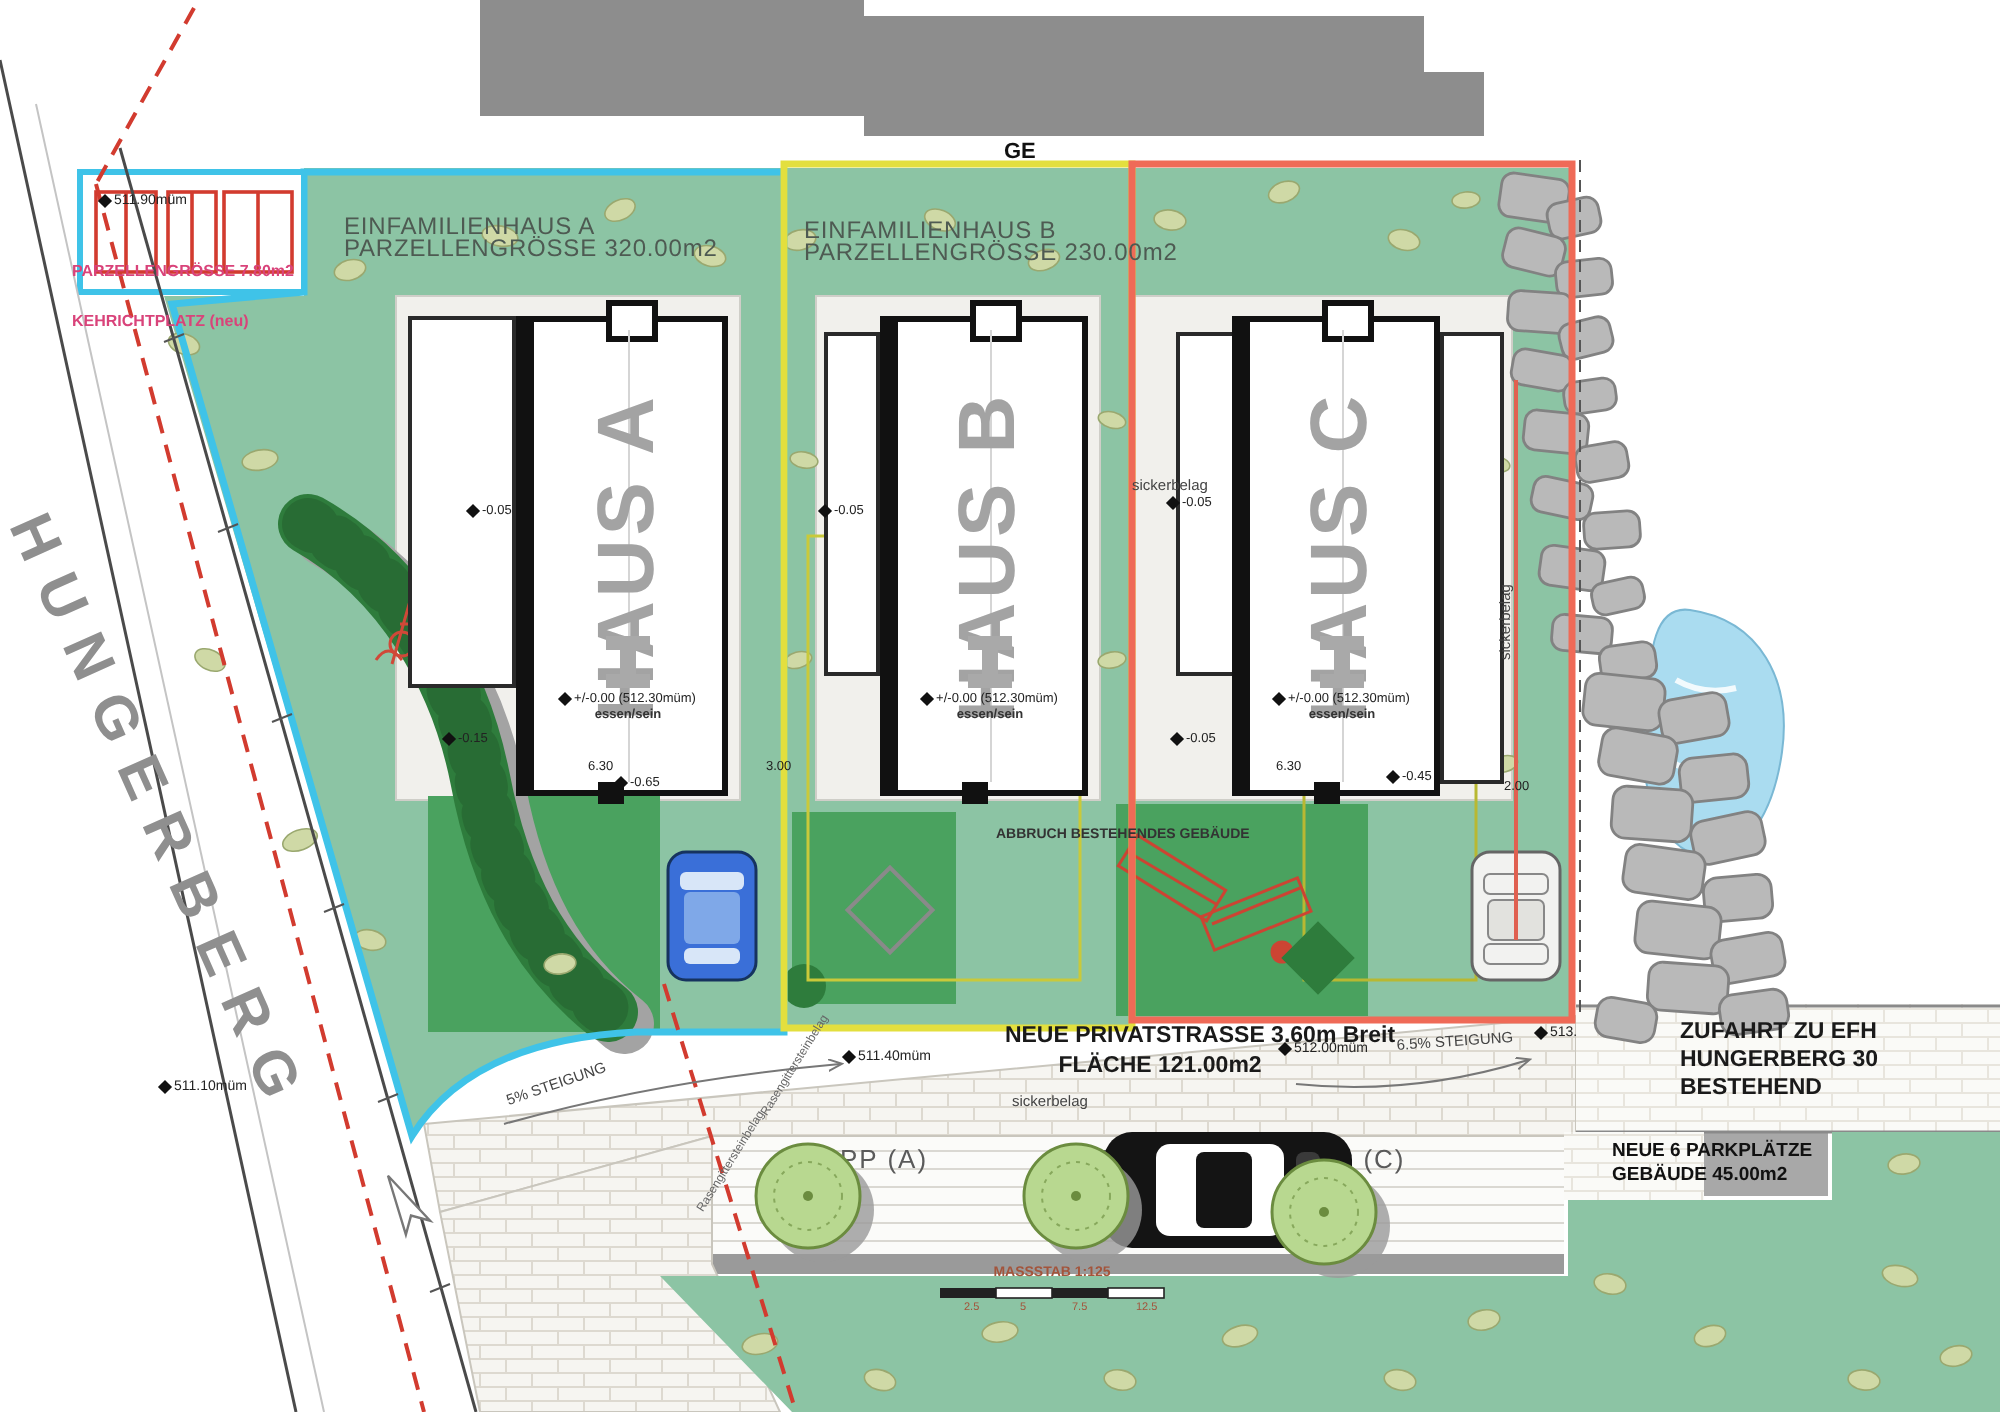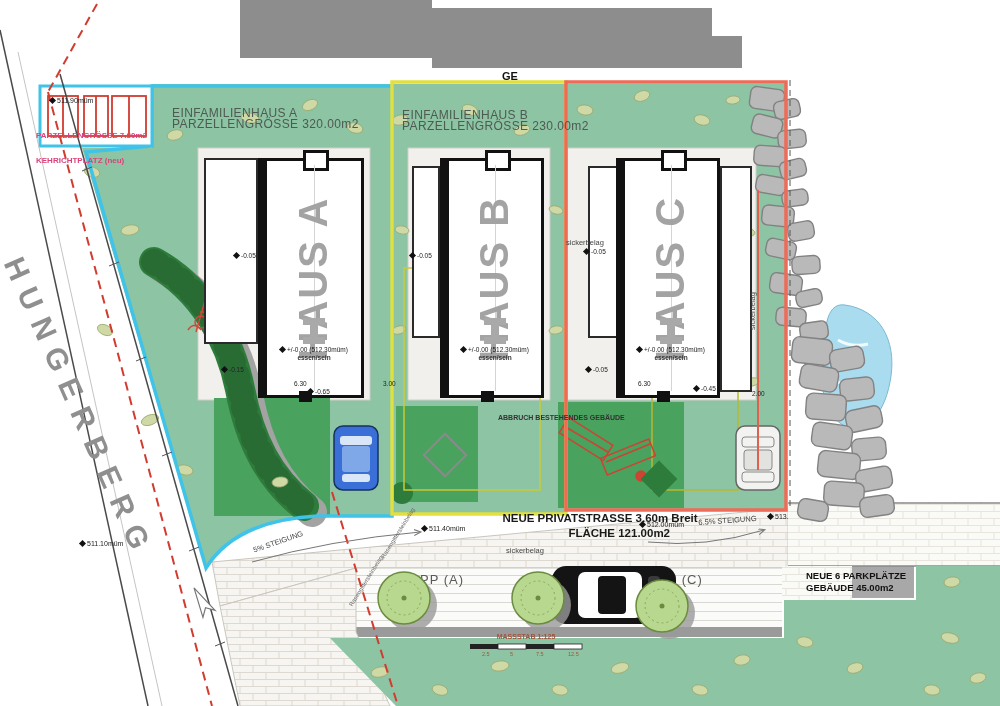--- a/index.html
+++ b/index.html
@@ -373,28 +373,33 @@
     <div class="abs lbl-area txt" style="left:402px;top:110px;">
       <div>EINFAMILIENHAUS B</div>
         <div>PARZELLENGRÖSSE 230.00m2</div>
     </div>
 
     <div class="abs lbl-small txt" style="left:566px;top:238px;">sickerbelag</div>
     <div class="abs lbl-small txt rot" style="left:748px;top:330px;transform:rotate(-90deg);">sickerbelag</div>
     <div class="abs lbl-small txt" style="left:506px;top:546px;">sickerbelag</div>
 
     <div class="abs lbl-bold txt" style="left:455px;top:511px;width:290px;text-align:center;">NEUE PRIVATSTRASSE 3.60m Breit</div>
-    <div class="abs lbl-bold txt" style="left:490px;top:526px;width:180px;text-align:right;">FLÄCHE 121.00m2</div>
+    <div class="abs lbl-bold txt" style="left:490px;top:526px;width:180px;text-align:center;">FLÄCHE 121.00m2</div>
 
     <div class="abs lbl-small txt rot" style="left:252px;top:546px;transform:rotate(-19deg);">5% STEIGUNG</div>
     <div class="abs lbl-small txt rot" style="left:698px;top:518px;transform:rotate(-4deg);">6.5% STEIGUNG</div>
 
     <div class="abs txt rot" style="left:380px;top:556px;transform:rotate(-58deg);font-size:6px;color:#666;">Rasengittersteinbelag</div>
     <div class="abs txt rot" style="left:348px;top:604px;transform:rotate(-58deg);font-size:6px;color:#666;">Rasengittersteinbelag</div>
 
+    <div class="abs lbl-bold" style="left:840px;top:509px;">
+      <div>ZUFAHRT ZU EFH</div>
+        <div>HUNGERBERG 30</div>
+        <div>BESTEHEND</div>
+    </div>
 
     <div class="abs txt" style="left:806px;top:570px;font-size:9.5px;font-weight:bold;color:#111;line-height:12px;">
       <div>NEUE 6 PARKPLÄTZE</div>
         <div>GEBÄUDE 45.00m2</div>
     </div>
 
     <div class="abs txt" style="left:498px;top:414px;font-size:7px;font-weight:bold;color:#333;">ABBRUCH BESTEHENDES GEBÄUDE</div>
 
     <div class="abs scalelbl txt" style="left:466px;top:633px;">MASSSTAB 1:125</div>
     <div class="abs scaletick txt" style="left:482px;top:651px;">2.5</div>

